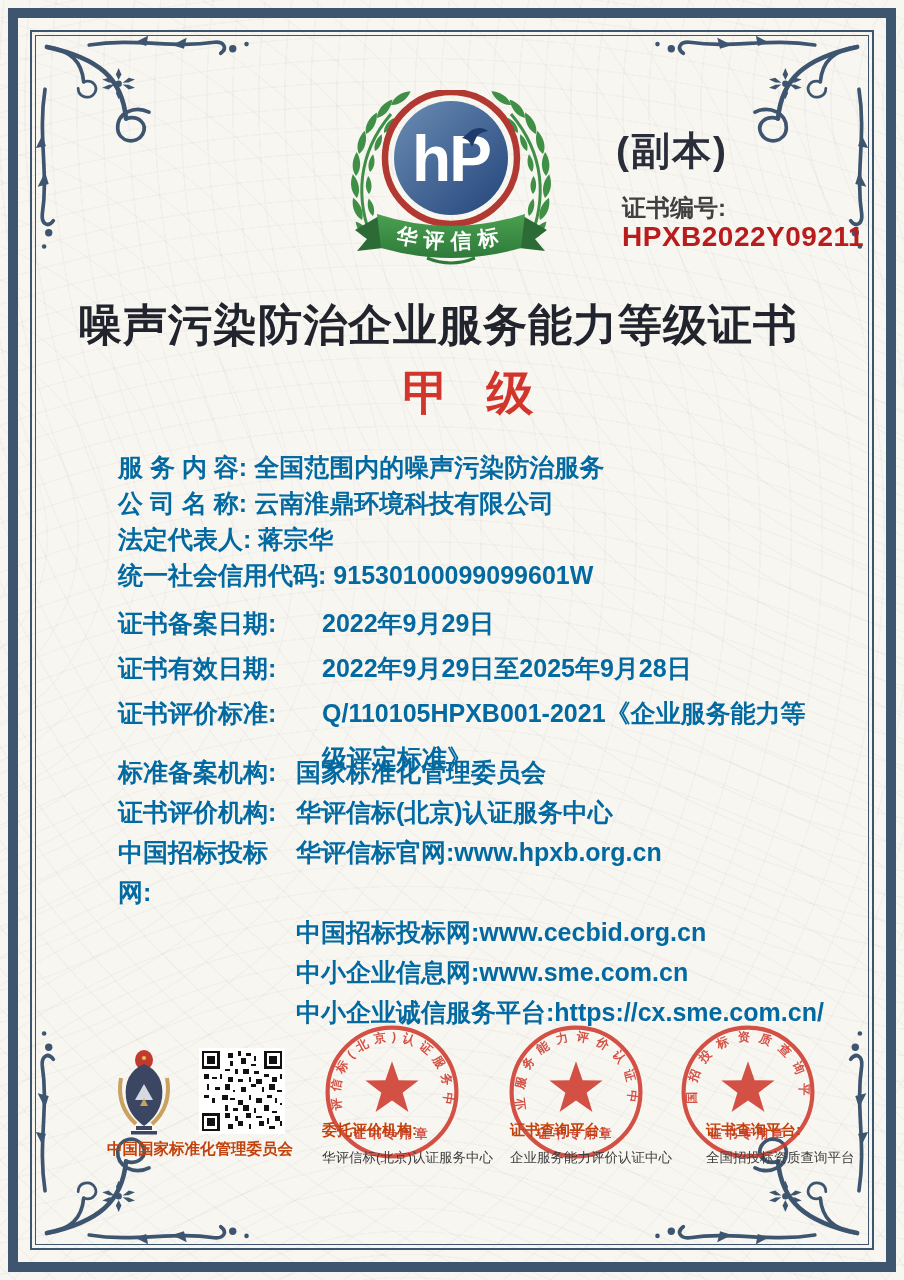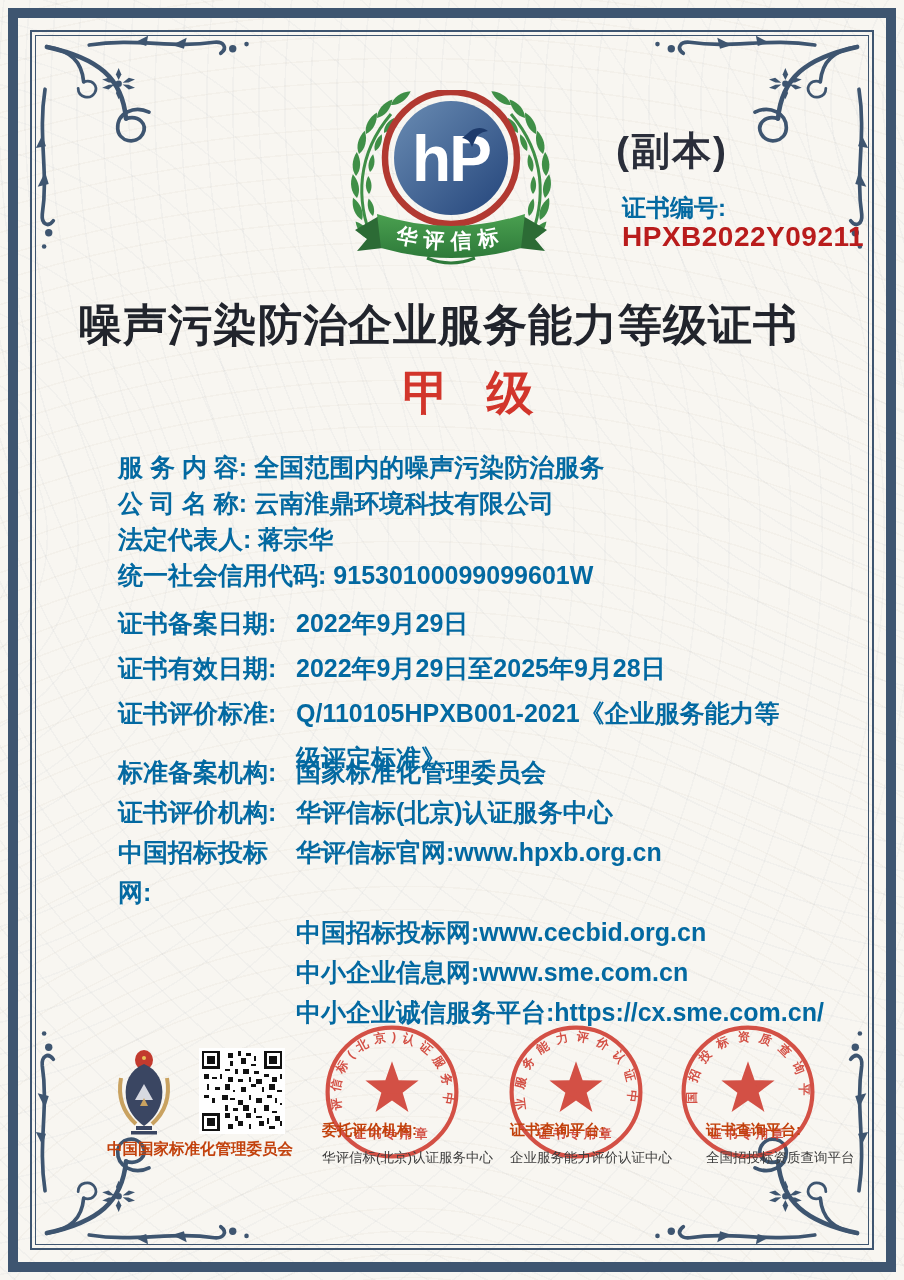--- a/index.html
+++ b/index.html
@@ -14,30 +14,30 @@
   .thin1{position:absolute;inset:30px;border:2px solid #3e5570;z-index:1;}
   .thin2{position:absolute;inset:35px;border:1px solid #3e5570;z-index:1;}
   .corner{position:absolute;width:230px;height:230px;z-index:2;}
   .corner.tl{left:34px;top:34px;}
   .corner.tr{right:34px;top:34px;transform:scaleX(-1);}
   .corner.bl{left:34px;bottom:34px;transform:scaleY(-1);}
   .corner.br{right:34px;bottom:34px;transform:scale(-1,-1);}
   .abs{position:absolute;z-index:3;}
   .logo{left:347px;top:90px;width:210px;height:192px;}
   .copy{left:616px;top:124px;font-size:39px;font-weight:bold;color:#2a2e3a;letter-spacing:2px;}
-  .certno-label{left:622px;top:192px;font-size:24px;font-weight:bold;color:#0369a1;}
+  .certno-label{left:622px;top:192px;font-size:24px;font-weight:bold;color:#404040;}
   .certno-value{left:622px;top:221px;font-size:28px;font-weight:bold;color:#b91c1c;letter-spacing:.5px;}
   .title{left:0;width:876px;top:296px;text-align:center;font-size:44px;font-weight:900;color:#21242c;letter-spacing:1px;}
   .grade{left:0;width:904px;top:362px;text-align:center;font-size:47px;font-weight:900;color:#d2352b;letter-spacing:12px;text-indent:12px;padding-left:16px;}
   .block{left:118px;color:#0369a1;font-weight:700;font-size:25px;}
   .block1{top:449px;}
   .block1 .row{line-height:36px;white-space:nowrap;}
   .block1 .lab{margin-right:7px;}
   .block2{top:601px;}
-  .block2 .row{display:flex;line-height:45px;}
+  .block2 .row{display:flex;line-height:45px;gap:26px;}
   .block2 .lab{width:178px;flex:none;}
   .block2 .val{width:498px;}
   .block3{top:752px;}
   .block3 .row{display:flex;line-height:40px;}
   .block3 .lab{width:178px;flex:none;}
   .block3 .val{width:580px;}
   .emblem{left:112px;top:1048px;width:64px;height:88px;}
   .qr{left:198px;top:1048px;width:88px;height:86px;}
   .committee{left:104px;top:1139px;width:192px;text-align:center;font-size:15.5px;font-weight:600;color:#c2410c;}
   .seal{width:140px;height:140px;top:1022px;opacity:.88;z-index:2;}

